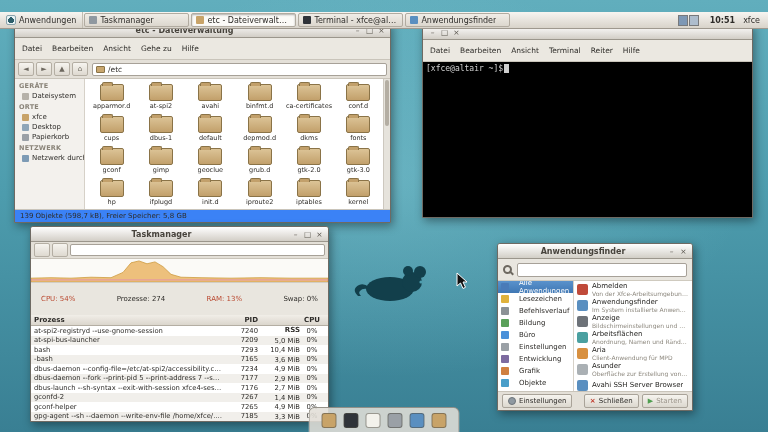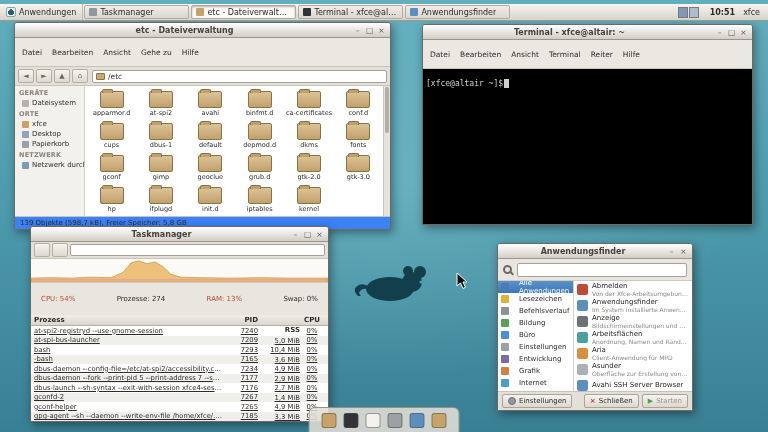--- a/index.html
+++ b/index.html
@@ -6,21 +6,21 @@
   html,body { width:768px; height:432px; }
   body { position:relative; overflow:hidden; font-family:"DejaVu Sans",sans-serif; font-size:9px; color:#2e2c29; }
 
   .desktop { position:absolute; inset:0;
     background:
       radial-gradient(ellipse 520px 280px at 50% 42%, rgba(150,215,225,0.35), rgba(150,215,225,0) 70%),
       linear-gradient(180deg,#61aebd 0%, #4d9cad 45%, #397f93 100%); }
   .xfce-logo { position:absolute; left:350px; top:256px; }
 
   
-  .panel { position:absolute; top:4px; left:0; width:768px; height:17px; z-index:60;
+  .panel { position:absolute; top:12px; left:0; width:768px; height:17px; z-index:60;
     background:linear-gradient(#f7f5f1,#d8d3ca); border-bottom:1px solid #9e988e;
     display:flex; align-items:stretch; font-size:8px; }
   .papps { display:flex; align-items:center; gap:3px; padding:0 6px; border-right:1px solid #c3bdb2; cursor:default; }
   .papps-icon { width:10px; height:10px; border-radius:2px;
     background:radial-gradient(circle at 50% 55%, #2e5f6b 0 3px, #e9f2f4 3px); border:1px solid #8aa4ac; }
   .ptasks { display:flex; align-items:stretch; }
   .ptask { display:flex; align-items:center; gap:3px; padding:0 4px; margin:1px 1px; width:105px;
     border:1px solid #b1aba0; border-radius:2px; background:linear-gradient(#f0ede7,#dcd7ce); overflow:hidden; }
   .ptask.active { background:#fbfaf7; box-shadow:inset 0 1px 2px rgba(0,0,0,0.3); }
   .pticon { width:8px; height:8px; border-radius:1px; flex:0 0 auto; }
@@ -34,21 +34,21 @@
 
   
   .window { position:absolute; background:#d9d5ce; border:1px solid #6e6a63; border-radius:3px 3px 0 0;
     box-shadow:2px 3px 10px rgba(0,0,0,0.4); }
   .titlebar { height:15px; display:flex; align-items:center; padding:0 3px;
     background:linear-gradient(#ffffff,#d2cec6); border-bottom:1px solid #9b968c; border-radius:2px 2px 0 0; }
   .title { flex:1; text-align:center; font-size:8px; font-weight:bold; color:#47433c;
     white-space:nowrap; overflow:hidden; text-overflow:ellipsis; }
   .winbtn { width:11px; height:11px; margin-left:1px; display:flex; align-items:center; justify-content:center;
     font-size:7.5px; color:#5a564e; border-radius:2px; }
-  .menubar { height:29px; display:flex; align-items:center; background:#ebe8e1; border-bottom:1px solid #c9c4ba;
+  .menubar { height:22px; display:flex; align-items:center; background:#ebe8e1; border-bottom:1px solid #c9c4ba;
     font-size:7.5px; padding:0 2px; }
   .menu-item { padding:0 5px; white-space:nowrap; }
 
   
   #fm { left:14px; top:22px; width:377px; }
   .fm-toolbar { height:19px; display:flex; align-items:center; gap:2px; padding:0 3px;
     background:#e4e0d8; border-bottom:1px solid #c9c4ba; }
   .tool-btn { width:16px; height:14px; flex:0 0 auto; display:flex; align-items:center; justify-content:center;
     border:1px solid #b4aea3; border-radius:2px; background:linear-gradient(#f6f4ef,#ded9d0);
     font-size:7px; color:#6d685f; }
@@ -68,41 +68,41 @@
   .folder-icon::before { content:""; position:absolute; top:-3px; left:1px; width:9px; height:3px;
     background:#c2a06b; border:1px solid #8a7347; border-bottom:none; border-radius:2px 2px 0 0; }
   .flabel { font-size:6.5px; max-width:48px; white-space:nowrap; overflow:hidden; text-overflow:ellipsis; }
   .vscroll { width:7px; background:#e6e3dc; border-left:1px solid #cdc8bf; position:relative; }
   .vscroll .thumb { position:absolute; top:1px; left:1px; right:1px; height:46px; background:#b4aea3; border-radius:2px; }
   .fm-status { height:13px; display:flex; align-items:center; padding:0 5px; font-size:7px;
     background:#3b82f6; border-top:1px solid #c9c4ba; }
 
   
   #term { left:422px; top:24px; width:331px; }
-  .term-body { height:155px; background:#000; padding:10px 3px;
+  .term-body { height:155px; background:#000; padding:2px 3px;
     font-family:"DejaVu Sans Mono",monospace; font-size:8px; color:#d3d3d3; }
   .blockcursor { display:inline-block; width:5px; height:9px; background:#cfcfcf; vertical-align:text-bottom; margin-left:1px; }
 
   
   #tm { left:30px; top:226px; width:299px; }
   .tm-toolbar { height:17px; display:flex; align-items:center; gap:2px; padding:0 3px;
     background:#e4e0d8; border-bottom:1px solid #c9c4ba; }
   .tm-search { flex:1; height:12px; background:#fff; border:1px solid #a7a198; border-radius:2px;
     display:flex; align-items:center; justify-content:flex-end; padding:0 3px; }
   .funnel { width:0; height:0; border-left:4px solid transparent; border-right:4px solid transparent;
     border-top:5px solid #8d8option7f; border-top-color:#8d877c; }
   .tm-graph { height:24px; background:#fbfaf7; border-bottom:1px solid #d2cdc4; }
   .tm-graph svg { display:block; width:100%; height:100%; }
   .tm-stats { height:11px; display:flex; align-items:center; justify-content:space-between;
     padding:16px 10px; font-size:7px; background:#e9e6df; }
   .stat-cpu,.stat-ram { color:#b9472e; }
   .tm-header { height:11px; display:flex; align-items:center; font-size:7px; font-weight:bold;
     background:linear-gradient(#f1eee8,#dbd6cd); border-bottom:1px solid #b4aea3; }
   .tm-rows { background:#fff; height:95px; overflow:hidden; }
-  .tm-row { height:9.5px; display:flex; align-items:center; font-size:6.8px;text-decoration:underline; }
+  .tm-row { height:9.5px; display:flex; align-items:center; font-size:6.8px; }
   .tm-row:nth-child(even) { background:#f1efeb; }
   .col-proc { flex:1; padding:0 3px; white-space:nowrap; overflow:hidden; text-overflow:ellipsis; }
   .col-pid { width:32px; text-align:right; flex:0 0 auto; }
   .col-rss { width:42px; text-align:right; flex:0 0 auto;margin-top:20px; }
   .col-cpu { width:28px; text-align:center; padding-right:4px; flex:0 0 auto; }
 
   
   #af { left:497px; top:243px; width:196px; }
   .af-search { height:22px; display:flex; align-items:center; gap:5px; padding:0 5px;
     background:#e9e6df; border-bottom:1px solid #cfcabf; }
@@ -320,37 +320,40 @@
         <div class="fitem">
           <div class="folder-icon"></div>
           <div class="flabel">ifplugd</div>
         </div>
         <div class="fitem">
           <div class="folder-icon"></div>
           <div class="flabel">init.d</div>
         </div>
         <div class="fitem">
           <div class="folder-icon"></div>
+          <div class="flabel">iproute2</div>
+        </div>
+        <div class="fitem">
+          <div class="folder-icon"></div>
           <div class="flabel">iptables</div>
         </div>
         <div class="fitem">
           <div class="folder-icon"></div>
           <div class="flabel">kernel</div>
         </div>
       </div>
     <div class="vscroll">
         <span class="thumb"></span>
       </div>
   </div>
   <div class="fm-status">139 Objekte (598,7 kB), Freier Speicher: 5,8 GB</div>
 </div>
 
 <div class="window" id="term">
   <div class="titlebar">
-    <span class="title">Terminal - xfce@altair: ~</span>
     <span class="winbtn">–</span>
     <span class="winbtn">□</span>
     <span class="winbtn">×</span>
   </div>
   <div class="menubar">
       <span class="menu-item">Datei</span>
       <span class="menu-item">Bearbeiten</span>
       <span class="menu-item">Ansicht</span>
       <span class="menu-item">Terminal</span>
       <span class="menu-item">Reiter</span>
@@ -496,21 +499,21 @@
         <div class="af-cat">
           <span class="cat-ic" style="background: rgb(125, 107, 160);"></span>
           <span class="cat-label">Entwicklung</span>
         </div>
         <div class="af-cat">
           <span class="cat-ic" style="background: rgb(208, 128, 64);"></span>
           <span class="cat-label">Grafik</span>
         </div>
         <div class="af-cat">
           <span class="cat-ic" style="background: rgb(74, 158, 201);"></span>
-          <span class="cat-label">Internet</span>
+          <span class="cat-label">Objekte</span>
         </div>
       </div>
     <div class="af-apps">
         <div class="af-app">
           <span class="app-ic" style="background: rgb(192, 74, 58);"></span>
           <div class="app-tx">
             <div class="af-app-name">Abmelden</div>
             <div class="af-app-desc">Von der Xfce-Arbeitsumgebung ...</div>
           </div>
         </div>

